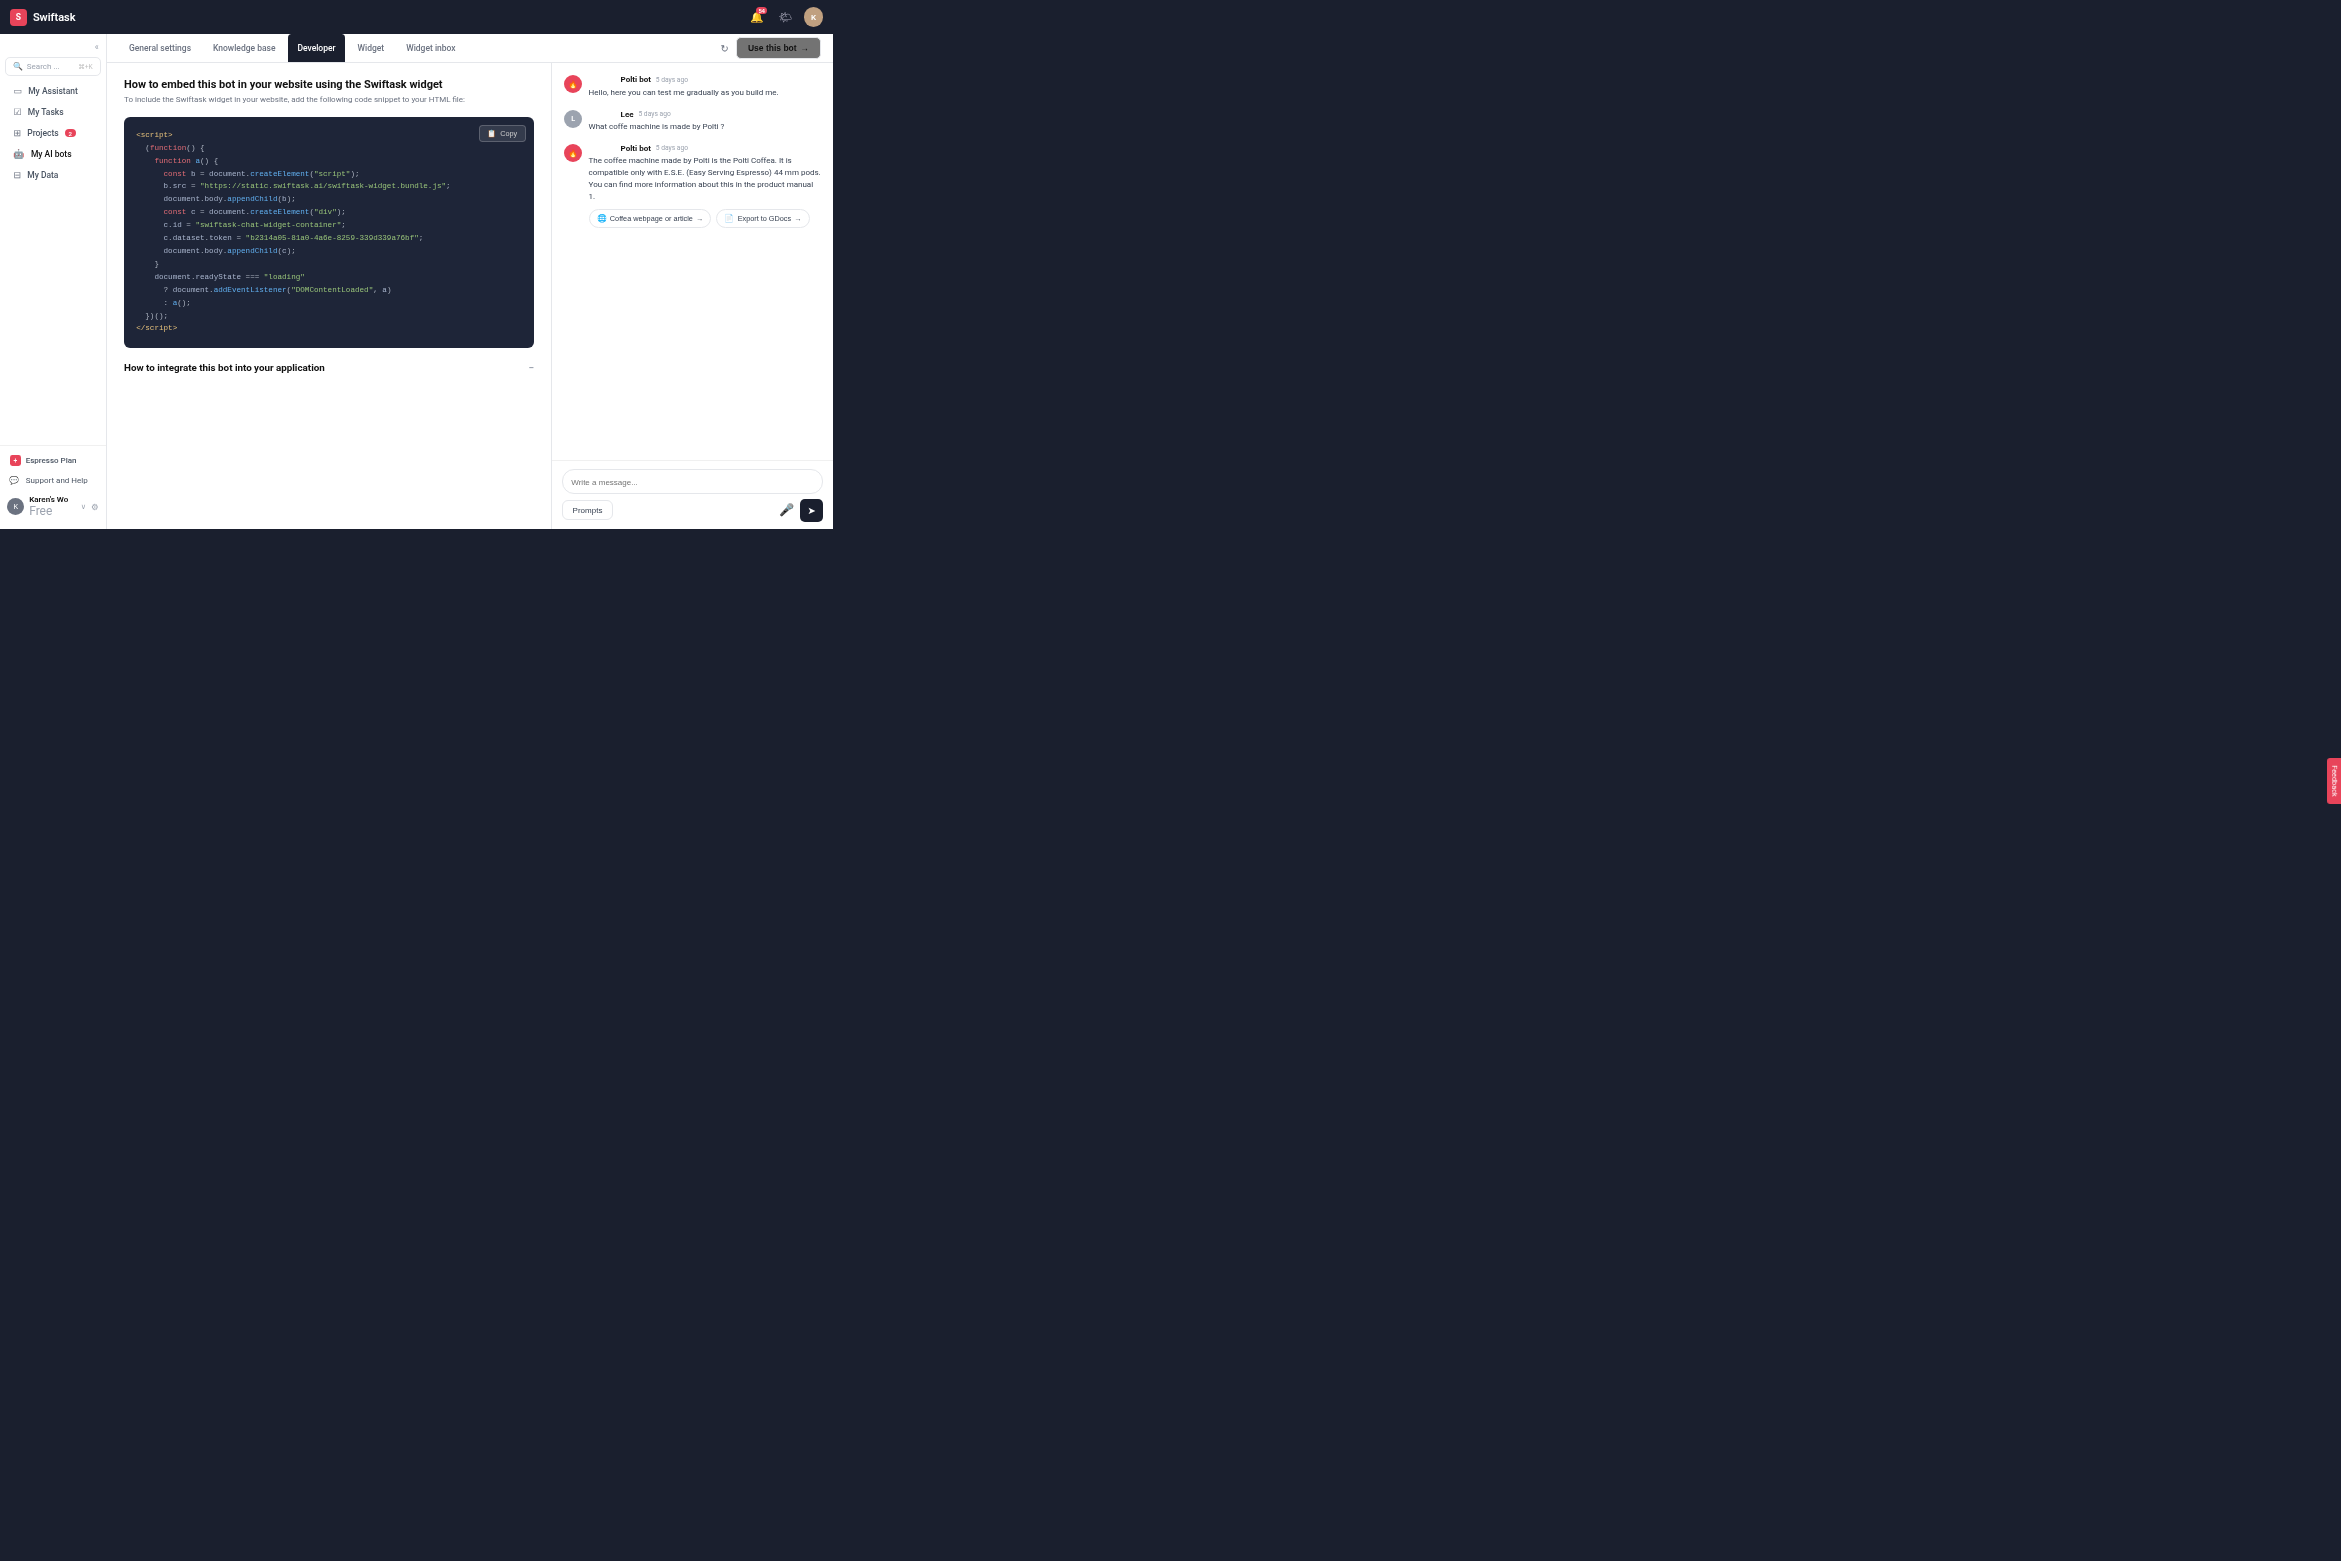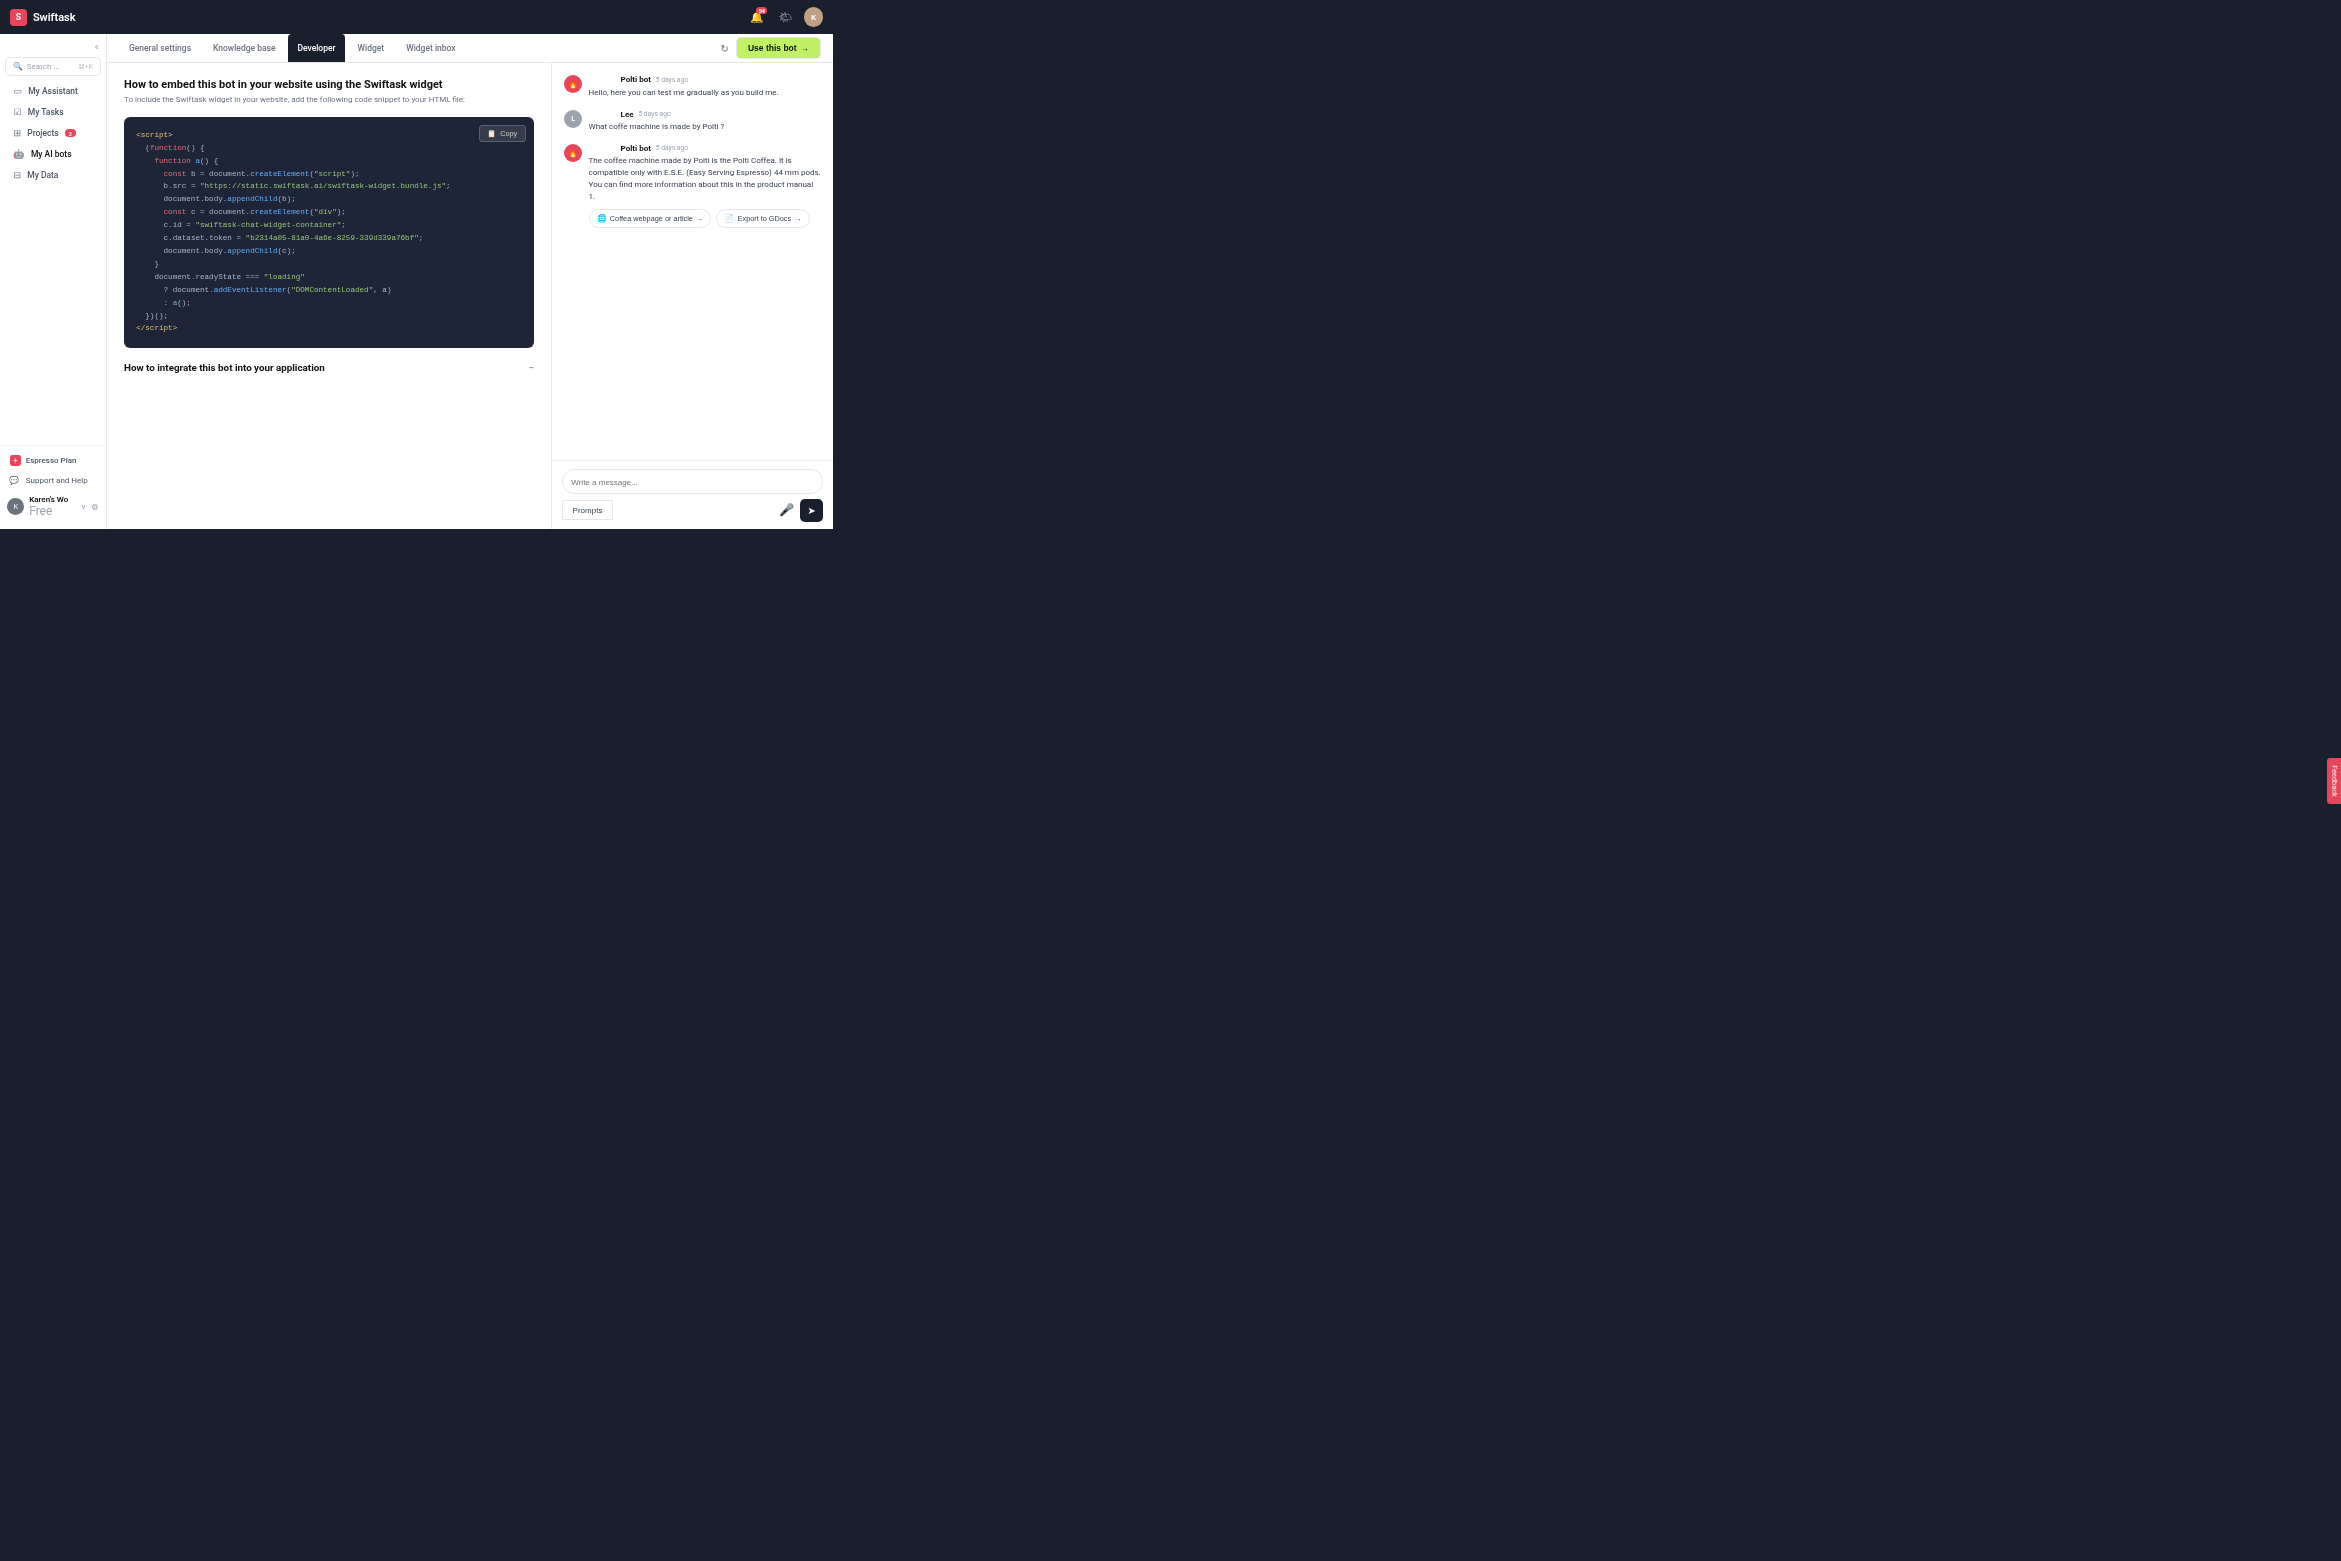--- a/index.html
+++ b/index.html
@@ -257,21 +257,21 @@
       border: none;
       cursor: pointer;
       color: #6b7280;
       font-size: 9.8px;
     }
     .use-bot-btn {
       display: flex;
       align-items: center;
       gap: 3.7px;
       padding: 4.9px 11px;
-      background: #bef264;
+      background: #737373;
       border: 0.6px solid #e5e7eb;
       border-radius: 4.9px;
       font-size: 8.5px;
       font-weight: 600;
       color: #111;
       cursor: pointer;
     }
 
     
     .main-content {
@@ -461,21 +461,21 @@
       background: transparent;
     }
     .chat-input-bottom {
       display: flex;
       align-items: center;
       justify-content: space-between;
     }
     .prompts-btn {
       padding: 4.3px 9.8px;
       border: 0.6px solid #e5e7eb;
-      border-radius: 1px;
+      border-radius: 6px;
       font-size: 8px;
       color: #374151;
       cursor: pointer;
       background: white;
     }
     .input-actions {
       display: flex;
       align-items: center;
       gap: 6.1px;
     }

